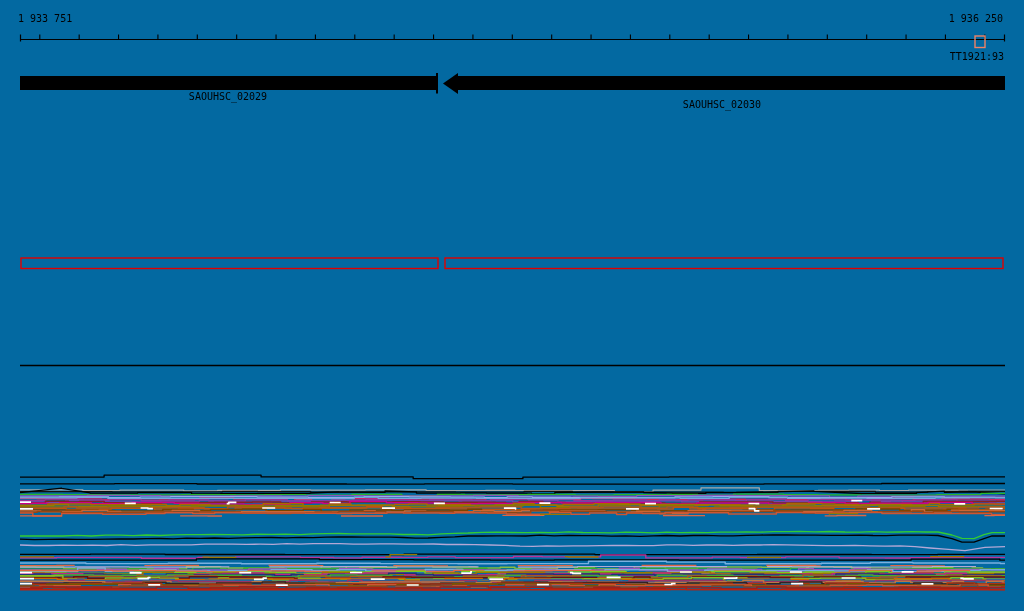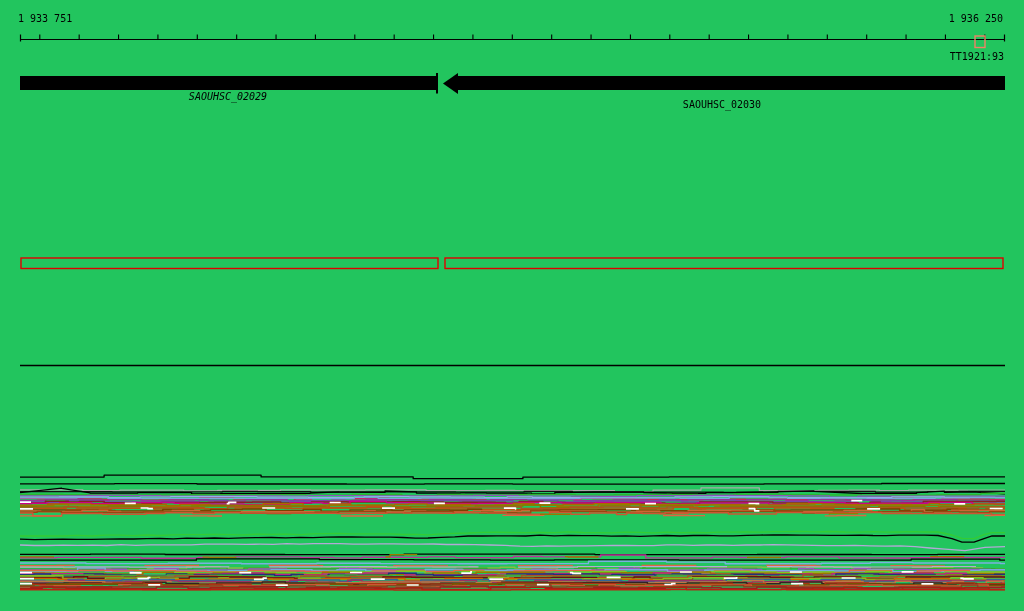--- a/index.html
+++ b/index.html
@@ -1,35 +1,35 @@
 <!DOCTYPE html>
 <html><head>
 <meta charset="utf-8">
 <style>
   html,body{margin:0;padding:0;background:#fff;}
   .screen{
-    position:relative;width:1024px;height:611px;background:#22c55e;overflow:hidden;
+    position:relative;width:1024px;height:611px;background:#0369a1;overflow:hidden;
     font-family:"DejaVu Sans Mono","Liberation Mono",monospace;color:#000;
   }
   .txt{position:absolute;font-size:10px;line-height:12px;white-space:pre;}
   .coord-left{left:18px;top:13px;}
   .coord-right{right:21px;top:13px;}
   .marker-label{right:20px;top:51px;text-align:left;}
   .gene-label{transform:translateX(-50%);}
   svg{position:absolute;left:0;top:0;}
 </style>
 </head>
 <body>
 
 <div class="screen">
 
   <div class="txt coord-left">1 933 751</div>
   <div class="txt coord-right">1 936 250</div>
   <div class="txt marker-label">TT1921:93</div>
-  <div class="txt gene-label" id="gl0" style="left: 228px; top: 91px; font-style: italic;">SAOUHSC_02029</div>
+  <div class="txt gene-label" id="gl0" style="left: 228px; top: 91px;">SAOUHSC_02029</div>
   <div class="txt gene-label" id="gl1" style="left: 722px; top: 99px;">SAOUHSC_02030</div>
 
   <svg id="scene" width="1024" height="611" viewBox="0 0 1024 611">
     <g id="ruler-group">
         <line x1="20.5" y1="39.5" x2="1004.5" y2="39.5" stroke="#000000" stroke-width="1.2"></line>
         <line x1="20.5" y1="34.5" x2="20.5" y2="41.5" stroke="#000000" stroke-width="1.2"></line>
         <line x1="1004.5" y1="34.5" x2="1004.5" y2="41.5" stroke="#000000" stroke-width="1.2"></line>
         <line x1="39.794117647058826" y1="34.5" x2="39.794117647058826" y2="39.5" stroke="#000000" stroke-width="1.1"></line>
         <line x1="79.16986794717887" y1="34.5" x2="79.16986794717887" y2="39.5" stroke="#000000" stroke-width="1.1"></line>
         <line x1="118.54561824729892" y1="34.5" x2="118.54561824729892" y2="39.5" stroke="#000000" stroke-width="1.1"></line>

